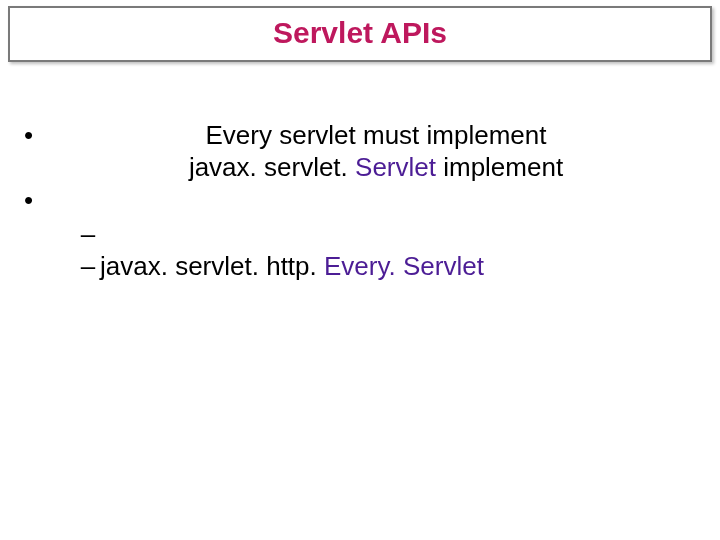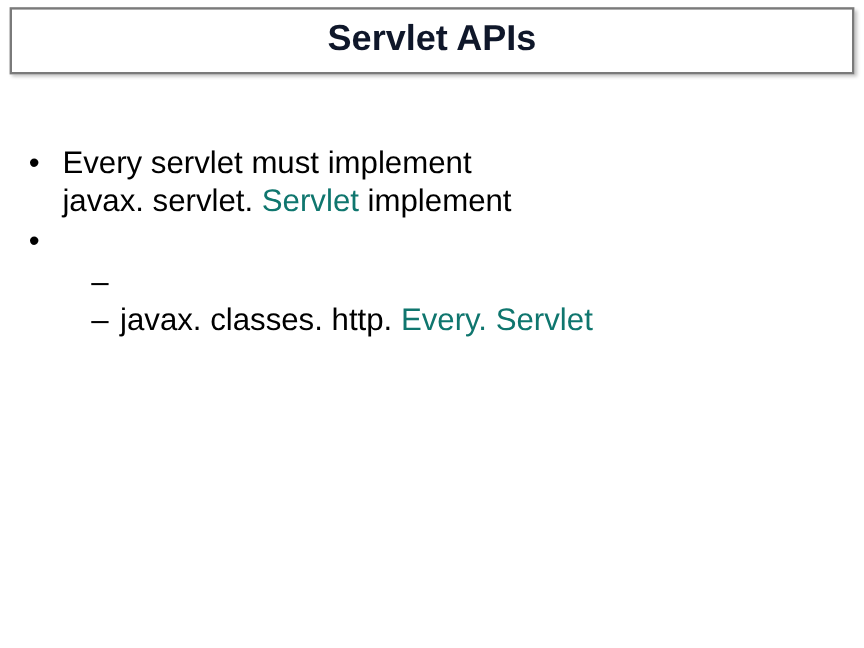--- a/index.html
+++ b/index.html
@@ -13,21 +13,21 @@
   }
   .title-box {
     margin: 6px 8px 0 8px;
     border: 2px solid #7a7a7a;
     background: #ffffff;
     box-shadow: 2px 2px 3px rgba(0,0,0,0.25);
     text-align: center;
     padding: 8px 0 10px 0;
   }
   .title-text {
-    color: #0f172a;
+    color: #be185d;
     font-size: 30px;
     font-weight: bold;
     margin-top: 17px;
   }
   .content {
     margin-top: 58px;
     padding: 0 20px 0 24px;
     font-size: 26px;
     color: #000000;
     line-height: 1.22;
@@ -36,35 +36,36 @@
     display: flex;
     align-items: flex-start;
     margin-bottom: 2px;
   }
   .bullet-mark {
     width: 28px;
     flex: 0 0 28px;
   }
   .bullet-body {
     flex: 1;
+    text-align: center;
   }
   .sub-list {
     margin-top: 2px;
     padding-left: 24px;
   }
   .sub-row {
     display: flex;
     align-items: flex-start;
   }
   .dash-mark {
     width: 24px;
     flex: 0 0 24px;
   }
   .green {
-    color: #0f766e;
+    color: #4c1d95;
   }
 </style>
 </head>
 <body>
 
 <div class="title-box">
   <span class="title-text">Servlet APIs</span>
 </div>
 
 <div class="content">
@@ -81,20 +82,20 @@
     <div class="bullet-mark">•</div>
     <div class="bullet-body">
       <br>
       <div class="sub-list">
         <div class="sub-row">
           <div class="dash-mark">–</div>
         </div>
         <div class="sub-row">
           <div class="dash-mark">–</div>
           <div>
-            <span>javax. classes. http. </span><span class="green">Every. Servlet</span>
+            <span>javax. servlet. http. </span><span class="green">Every. Servlet</span>
           </div>
         </div>
       </div>
     </div>
   </div>
 
 </div>
 
 </body></html>

